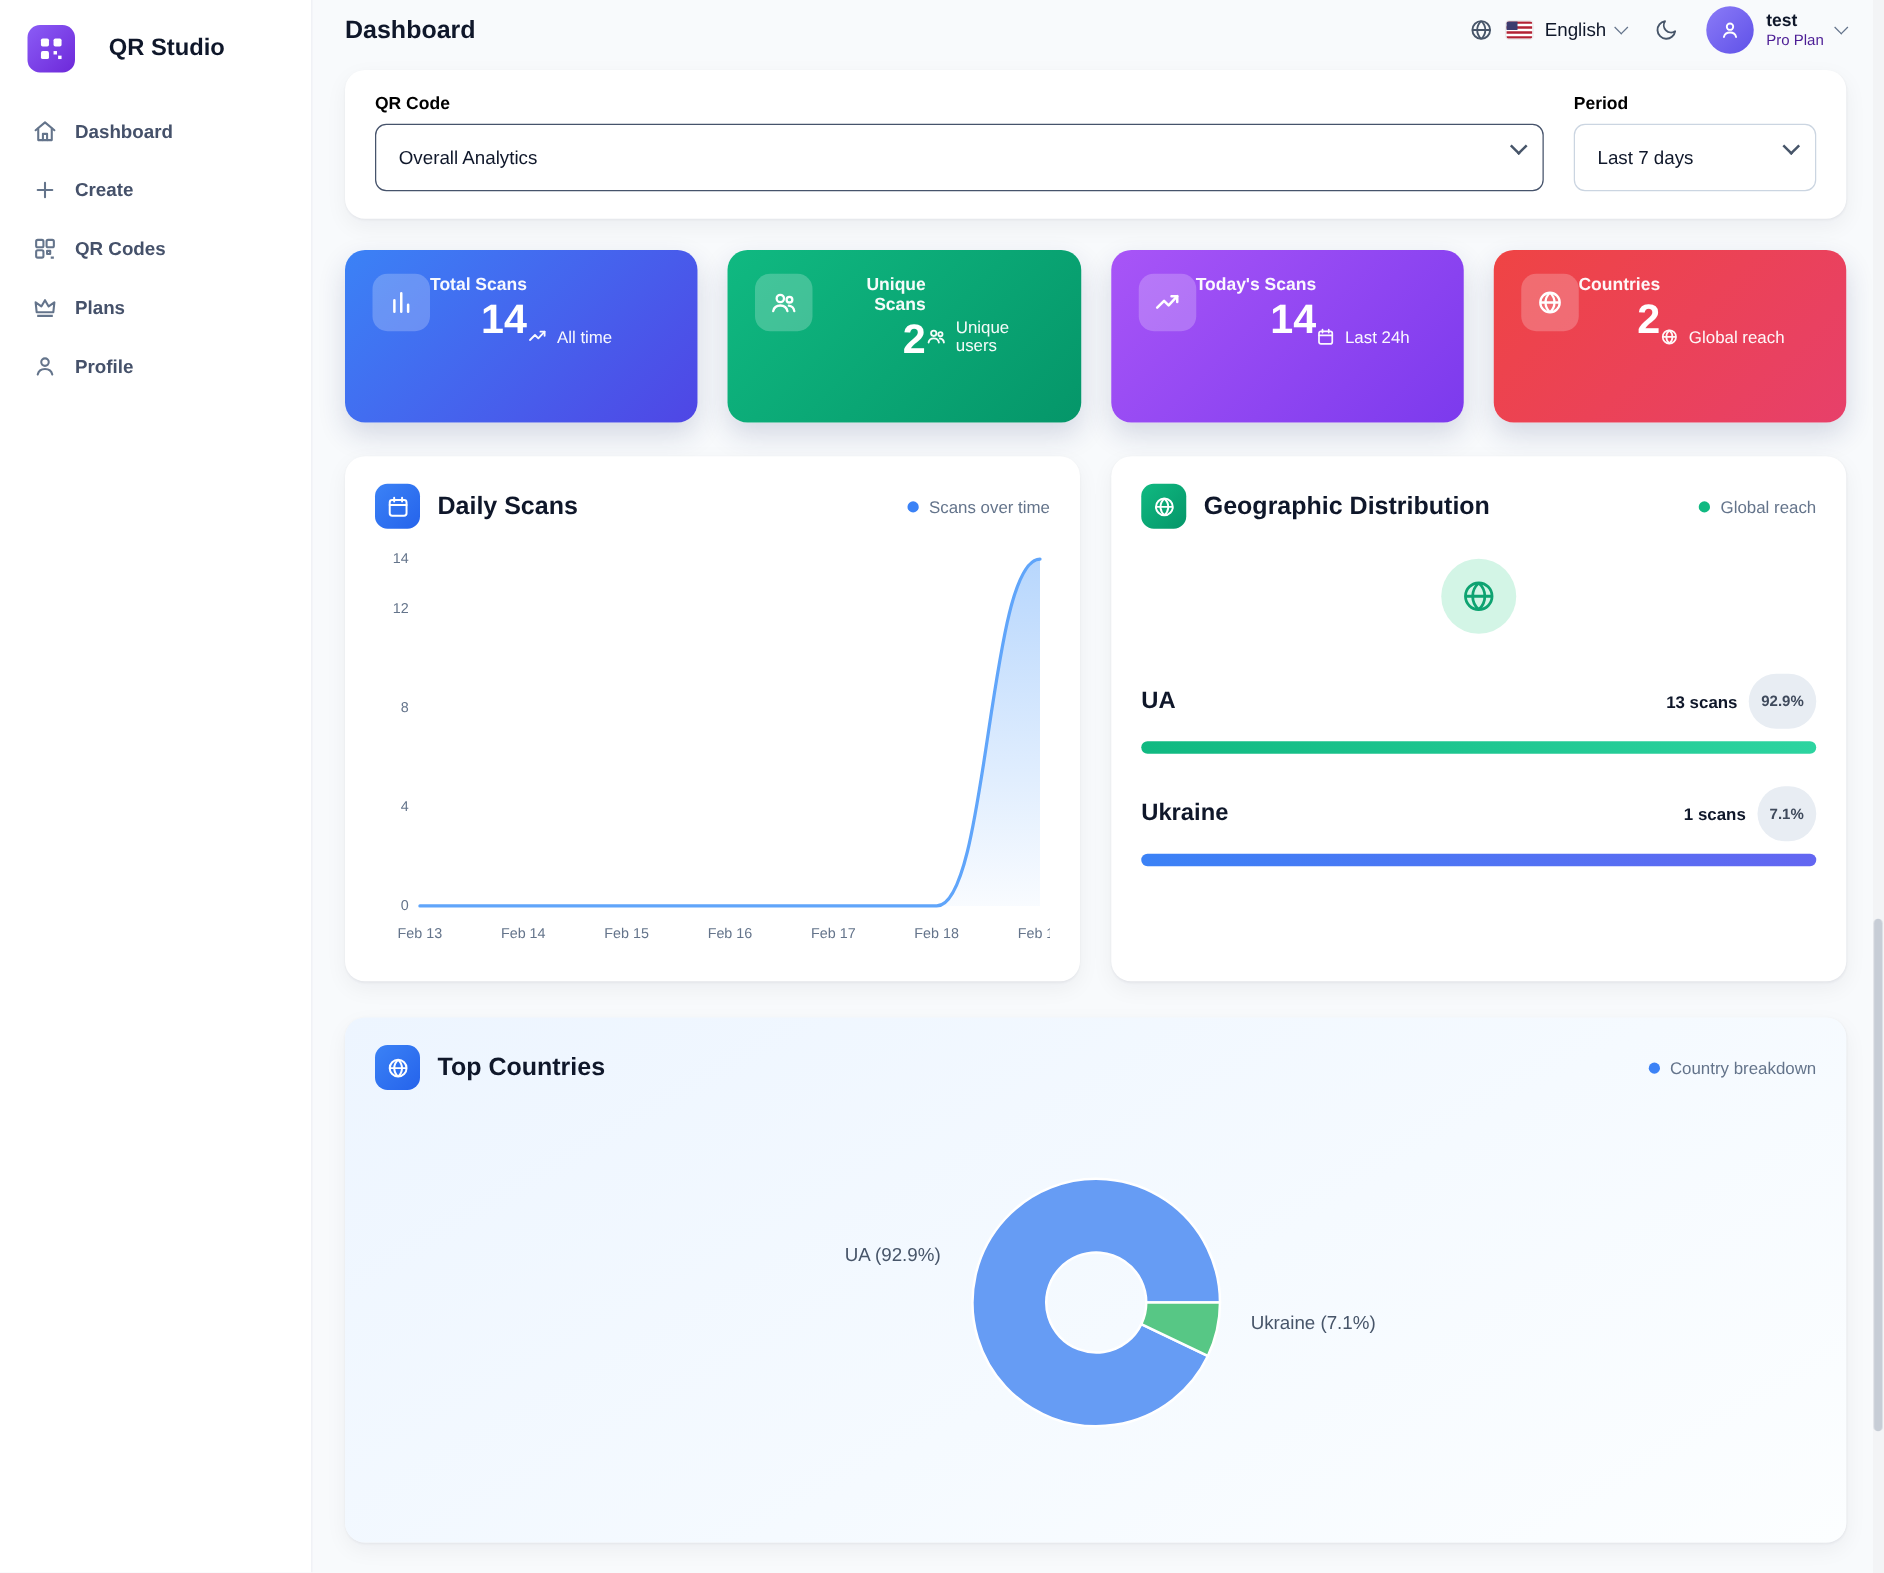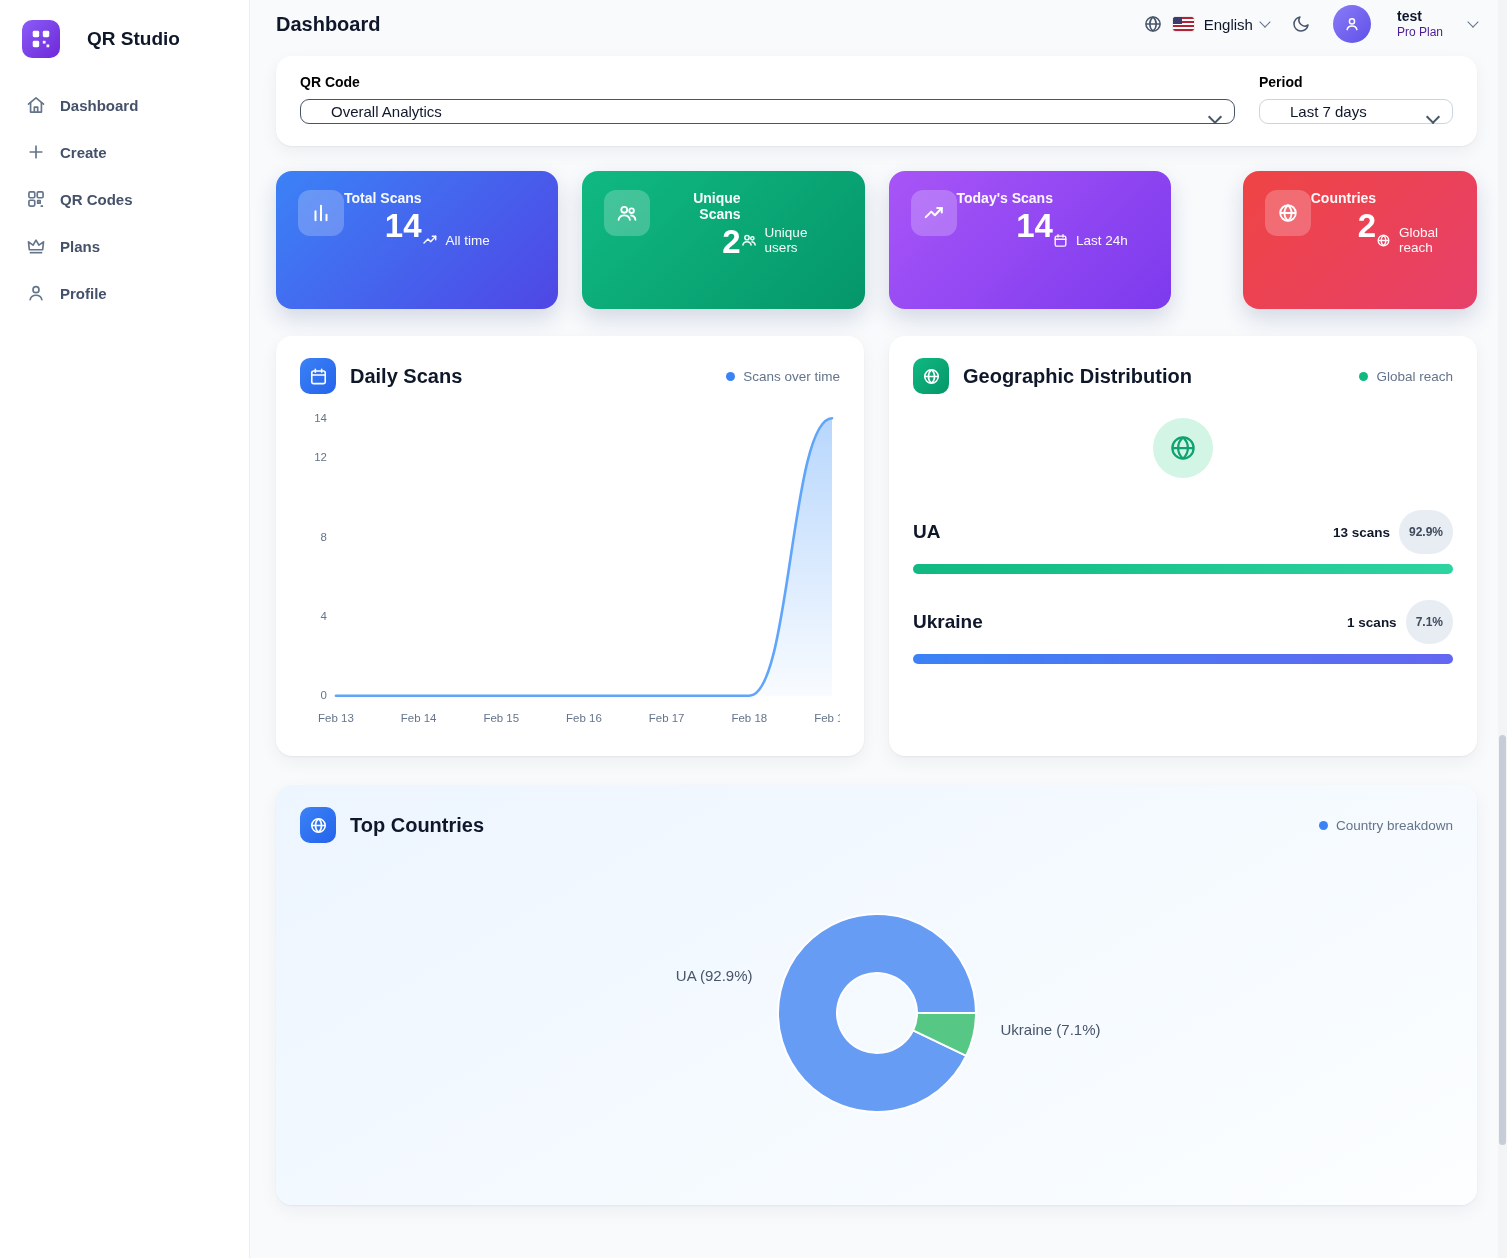--- a/index.html
+++ b/index.html
@@ -26,41 +26,41 @@
   .topbar { height:48px; display:flex; align-items:center; justify-content:space-between; padding:0 30px 0 26px; }
   .page-title { font-size:20px; font-weight:800; }
   .topbar-right { display:flex; align-items:center; gap:10px; }
   .icon-btn { background:none; border:none; display:flex; align-items:center; color:#475569; cursor:pointer; }
   .flag { width:21px; height:14px; border-radius:2.5px; overflow:hidden; display:inline-flex; box-shadow:0 0 0 1px rgba(0,0,0,.06); }
   .lang-btn { display:flex; align-items:center; gap:8px; background:none; border:none; font-family:inherit;
               font-size:15px; color:#0f172a; cursor:pointer; }
   .chev { width:8px; height:8px; border-right:1.8px solid #64748b; border-bottom:1.8px solid #64748b;
           transform:rotate(45deg); display:inline-block; margin-top:-4px; }
   .theme-btn { margin:0 12px; }
-  .user { display:flex; align-items:center; gap:26px; cursor:pointer; }
+  .user { display:flex; align-items:center; gap:10px; cursor:pointer; }
   .avatar { width:38px; height:38px; border-radius:50%; background:linear-gradient(135deg,#8b7bf7,#5f51e8);
             display:flex; align-items:center; justify-content:center; color:#fff; }
   .user-name { font-size:14px; font-weight:700; line-height:1.25; }
   .user-plan { font-size:12px; color:#4c1d95; line-height:1.25; }
 
   .content { padding:8px 30px 30px 26px; }
   .card { background:#ffffff; border-radius:16px;
           box-shadow:0 1px 2px rgba(15,23,42,.05), 0 6px 18px rgba(15,23,42,.05); }
 
   
   .filter-card { display:flex; gap:24px; padding:18px 24px 22px; align-items:flex-end; }
   .filter-main { flex:1; }
   .filter-period { width:194px; }
   .field-label { display:block; font-size:14px; font-weight:700; color:#000000; margin-bottom:9px; }
   .select-wrap { position:relative; }
   .select-wrap::after { content:""; position:absolute; right:15px; top:13px; width:8px; height:8px;
                         border-right:2px solid #475569; border-bottom:2px solid #475569;
                         transform:rotate(45deg); pointer-events:none; }
-  select { width:100%; height:25px; border-radius:9px; border:1.5px solid #cbd5e1; background:#fff;
-           font-size:15px; color:#0f172a; padding:0 36px 0 30px; appearance:none; -webkit-appearance:none;
+  select { width:100%; height:54px; border-radius:9px; border:1.5px solid #cbd5e1; background:#fff;
+           font-size:15px; color:#0f172a; padding:0 36px 0 18px; appearance:none; -webkit-appearance:none;
            font-family:inherit; cursor:pointer; }
   .select-wrap.dark select { border-color:#46536b; }
 
   
   .stats-row { display:grid; grid-template-columns:repeat(4,1fr); gap:24px; margin-top:25px; }
   .stat { height:138px; border-radius:16px; padding:19px 22px; color:#fff; display:flex;
           flex-direction:row; box-shadow:0 10px 22px rgba(30,41,99,.16); }
   .stat-top { display:flex; justify-content:space-between; align-items:flex-start; }
   .stat-icon { width:46px; height:46px; border-radius:12px; background:rgba(255,255,255,.22);
                display:flex; align-items:center; justify-content:center; }
@@ -318,21 +318,21 @@
           <span>
             <svg width="15" height="15" viewBox="0 0 24 24" fill="none" stroke="#ffffff" stroke-width="2.2" stroke-linecap="round">
                 <rect x="3.5" y="5" width="17" height="16" rx="2.5"></rect>
                 <path d="M3.5 10h17M8 2.8v3.7M16 2.8v3.7"></path>
               </svg>
           </span>
           <span>Last 24h</span>
         </div>
       </div>
 
-      <div class="stat" style="background: linear-gradient(135deg, rgb(239, 68, 68), rgb(231, 64, 106)); margin-left: 48px;">
+      <div class="stat" style="background: linear-gradient(135deg, rgb(239, 68, 68), rgb(231, 64, 106));">
         <div class="stat-top">
           <div class="stat-icon">
             <svg width="22" height="22" viewBox="0 0 24 24" fill="none" stroke="#ffffff" stroke-width="2">
                 <circle cx="12" cy="12" r="8.5"></circle>
                 <path d="M3.5 12h17M12 3.5c2.6 2.3 3.9 5.1 3.9 8.5s-1.3 6.2-3.9 8.5M12 3.5c-2.6 2.3-3.9 5.1-3.9 8.5s1.3 6.2 3.9 8.5"></path>
               </svg>
           </div>
           <div class="stat-head">
             <div class="stat-title">Countries</div>
             <div class="stat-value">2</div>

